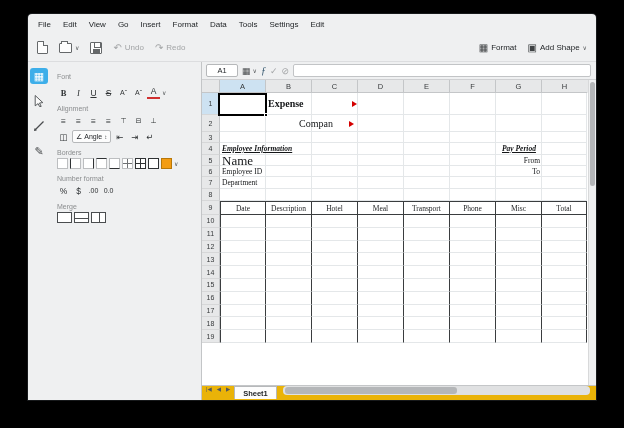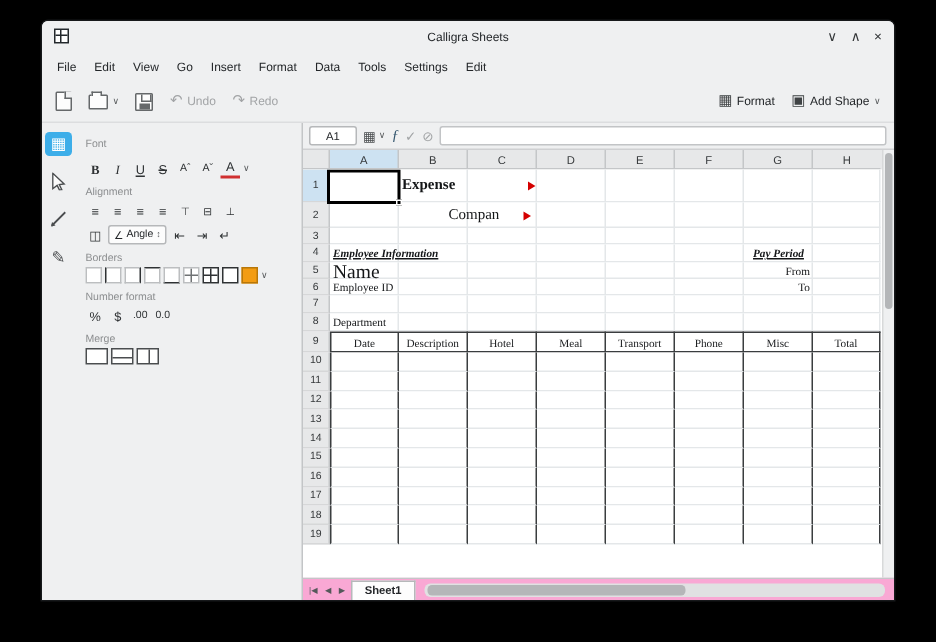--- a/index.html
+++ b/index.html
@@ -94,56 +94,47 @@
   .grid-overlay{position:absolute;inset:0;pointer-events:none;font-family:"Liberation Serif",serif;color:#141618}
   .ov{position:absolute;white-space:nowrap}
   .ov.expense{left:66px;top:0;font-size:10px;font-weight:bold;line-height:22px}
   .ov.company{left:97px;top:22px;font-size:10px;line-height:17px}
   .ov.empinfo{left:20px;top:50px;font-size:7.5px;font-weight:bold;font-style:italic;text-decoration:underline;line-height:12px}
   .ov.payperiod{left:300px;top:50px;font-size:7.5px;font-weight:bold;font-style:italic;text-decoration:underline;line-height:12px}
   .ov.name{left:20px;top:62px;font-size:13px;line-height:11px}
   .ov.from{left:294px;top:62px;width:44px;text-align:right;font-size:7.5px;line-height:11px}
   .ov.empid{left:20px;top:73px;font-size:7.5px;line-height:11px}
   .ov.to{left:294px;top:73px;width:44px;text-align:right;font-size:7.5px;line-height:11px}
-  .ov.dept{left:20px;top:96px;font-size:7.5px;line-height:12px}
+  .ov.dept{left:20px;top:84px;font-size:7.5px;line-height:12px}
   .marker{position:absolute;width:0;height:0;border-top:3px solid transparent;border-bottom:3px solid transparent;border-left:5px solid #d40000}
   .m1{left:150px;top:8px}
   .m2{left:147px;top:28px}
   .selbox{position:absolute;left:16px;top:0;width:49px;height:23px;border:2px solid #000}
   .selbox .handle{position:absolute;right:-3px;bottom:-3px;width:4px;height:4px;background:#000;border:1px solid #fff}
   .vscroll{width:8px;flex:0 0 auto;background:#eff0f1;border-left:1px solid #d8d9da;position:relative}
   .vthumb{position:absolute;left:1px;right:1px;top:2px;height:104px;background:#b4b6b8;border-radius:3px}
   
-  .tabbar{height:15px;flex:0 0 auto;display:flex;align-items:center;background:#f9a8d4;border-top:1px solid #c4c6c8;padding:0 3px;gap:3px}
+  .tabbar{height:15px;flex:0 0 auto;display:flex;background:#eab308;border-top:1px solid #c4c6c8;padding:0 3px;gap:3px}
   .tnav{font-size:5.5px;color:#55585a;padding:0 1px}
   .tab{height:13px;background:#fdfdfd;border:1px solid #b6b8ba;border-bottom:none;padding:0 8px;font-size:7.5px;font-weight:bold;color:#232629;display:flex;align-items:center}
   .hscroll{flex:1;height:9px;margin:0 3px;background:#e0e1e2;border-radius:4px;position:relative}
   .hthumb{position:absolute;left:2px;top:1px;bottom:1px;width:56%;background:#b4b6b8;border-radius:3px}
   
   .statusbar{height:22px;flex:0 0 auto;border-top:1px solid #c4c6c8;display:flex;align-items:center;padding:0 9px;font-size:8px;color:#232629}
   .zoom{margin-left:auto;display:flex;align-items:center;gap:7px}
   .slider{width:64px;height:10px;position:relative}
   .groove{position:absolute;left:0;right:0;top:4px;height:2px;background:#bdbfc1;border-radius:1px}
   .fill{position:absolute;left:0;top:4px;height:2px;width:58%;background:#3daee9;border-radius:1px}
   .shandle{position:absolute;left:55%;top:1px;width:8px;height:8px;border-radius:50%;background:#f7f8f9;border:1px solid #3daee9}
 </style>
 </head>
 <body>
 
 <div class="window">
 
-  <div class="titlebar">
-    <div class="appico"></div>
-    <div class="wtitle">Calligra Sheets</div>
-    <div class="wctrls">
-      <span>∨</span>
-      <span>∧</span>
-      <span>×</span>
-    </div>
-  </div>
 
   <div class="menubar">
     <span class="mi">File</span>
     <span class="mi">Edit</span>
     <span class="mi">View</span>
     <span class="mi">Go</span>
     <span class="mi">Insert</span>
     <span class="mi">Format</span>
     <span class="mi">Data</span>
     <span class="mi">Tools</span>

